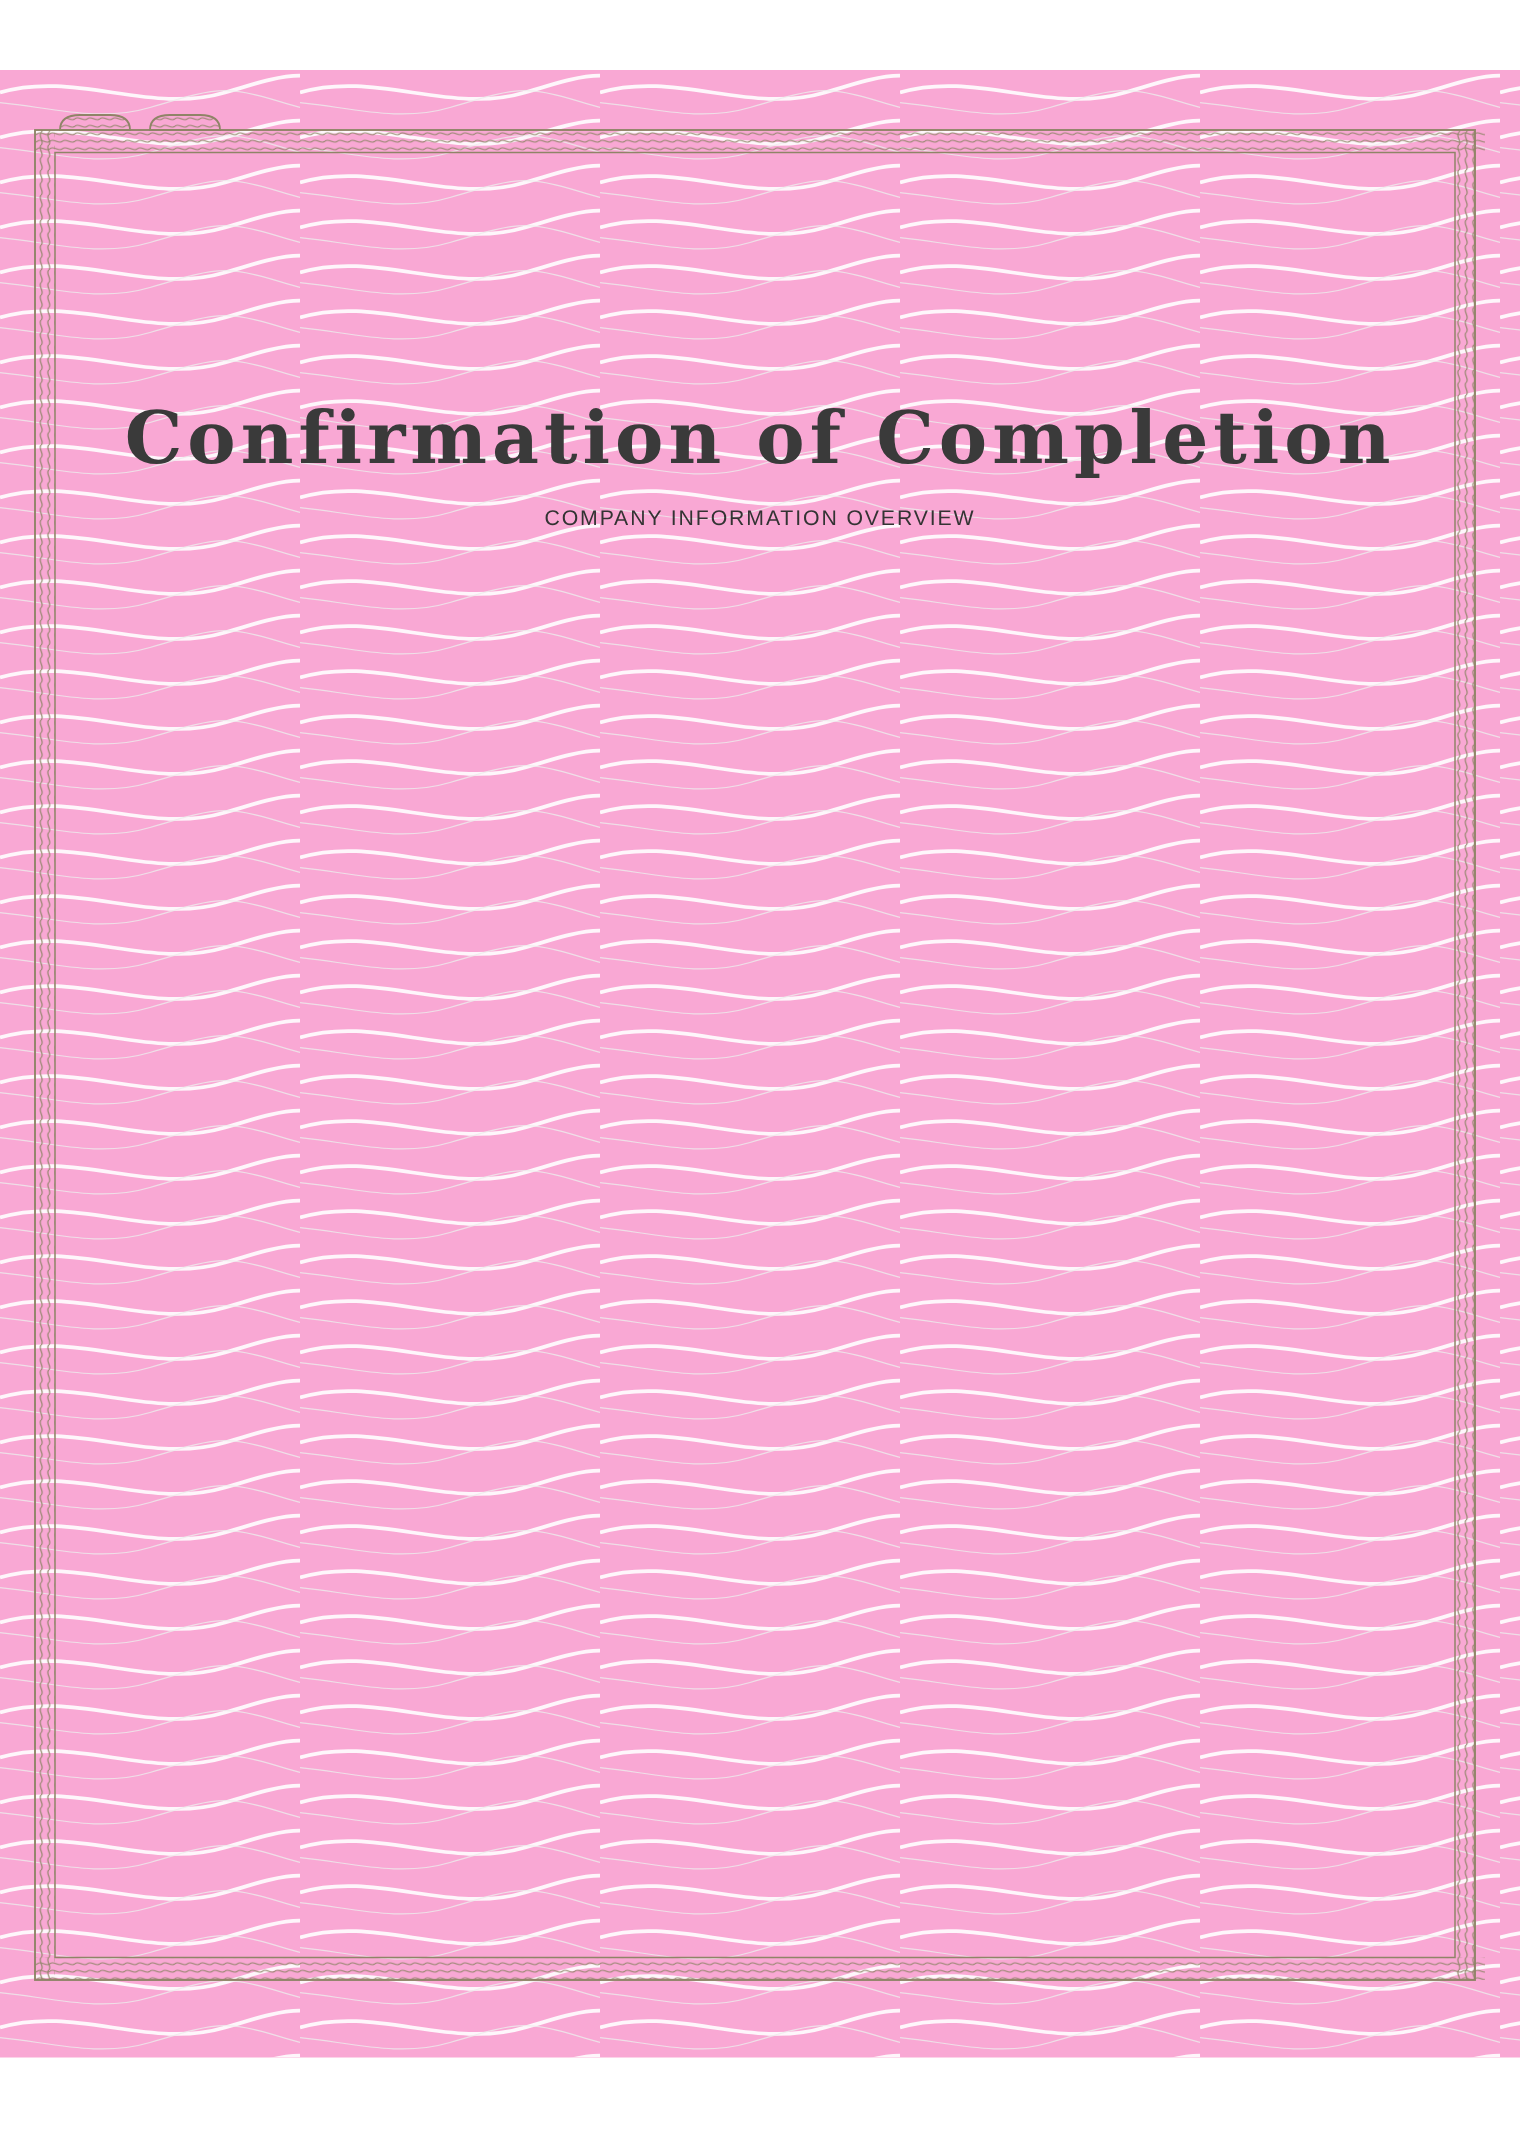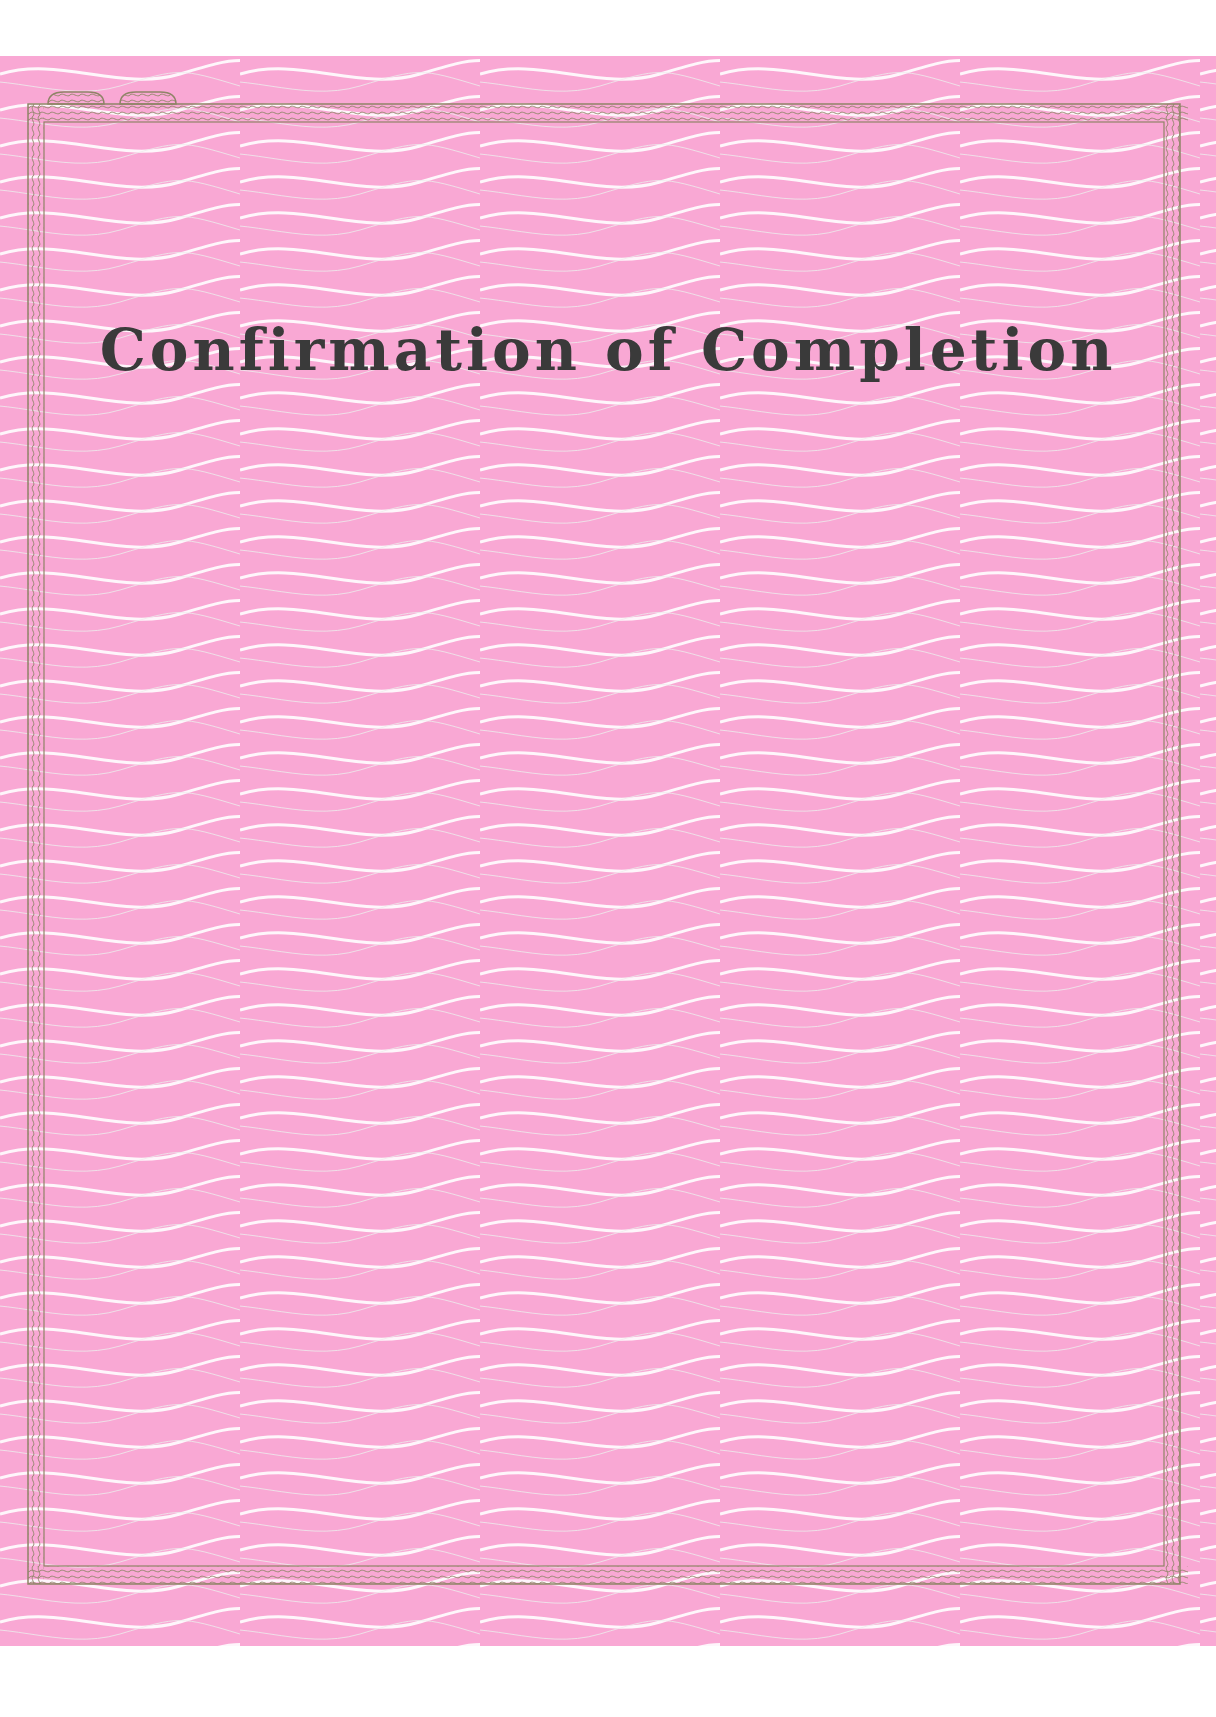--- a/index.html
+++ b/index.html
@@ -103,14 +103,15 @@
     <rect x="58" y="64" width="1090" height="1462" fill="none" stroke="none"></rect>
     <rect x="58" y="64" width="1090" height="1462" fill="none" stroke="none"></rect>
     <rect x="58" y="64" width="1090" height="1462" fill="none" stroke="none"></rect>
     <rect x="58" y="64" width="1090" height="1462" fill="none" stroke="none"></rect>
     <rect x="58" y="64" width="1090" height="1462" fill="none" stroke="none"></rect>
     <rect x="58" y="64" width="1090" height="1462" fill="none" stroke="none"></rect>
   </svg>
 
   <div class="content">
     <div class="title">Confirmation of Completion</div>
+    <div class="subtitle">COMPANY INFORMATION OVERVIEW</div>
   </div>
 </div>
 
 </body></html>

